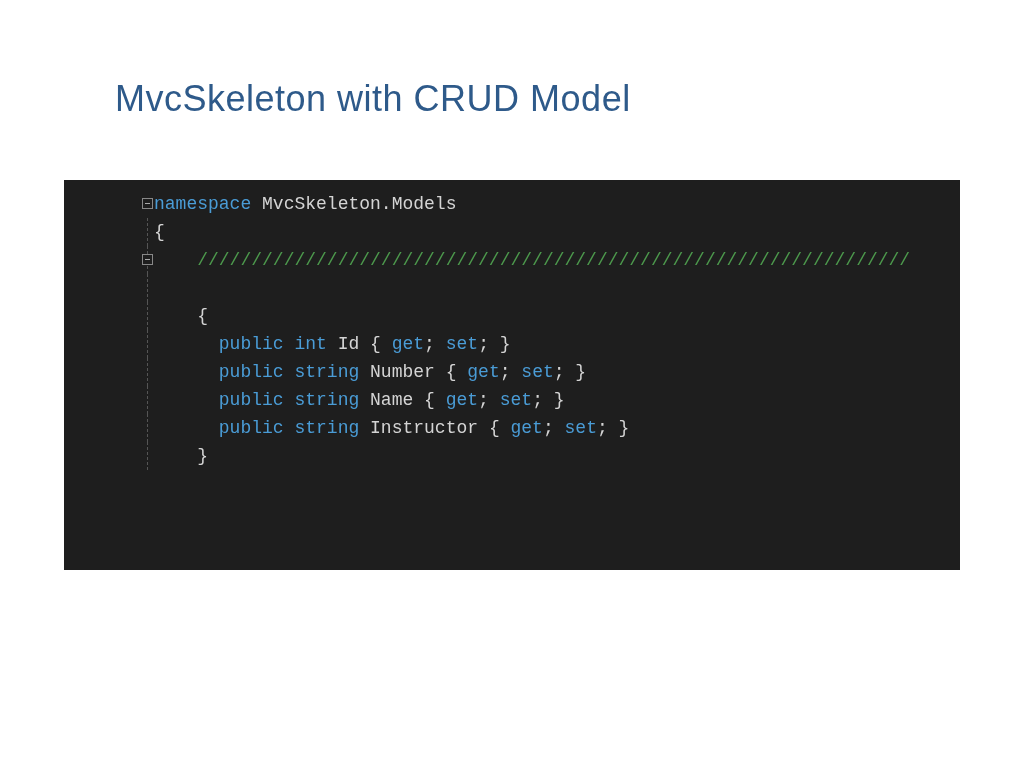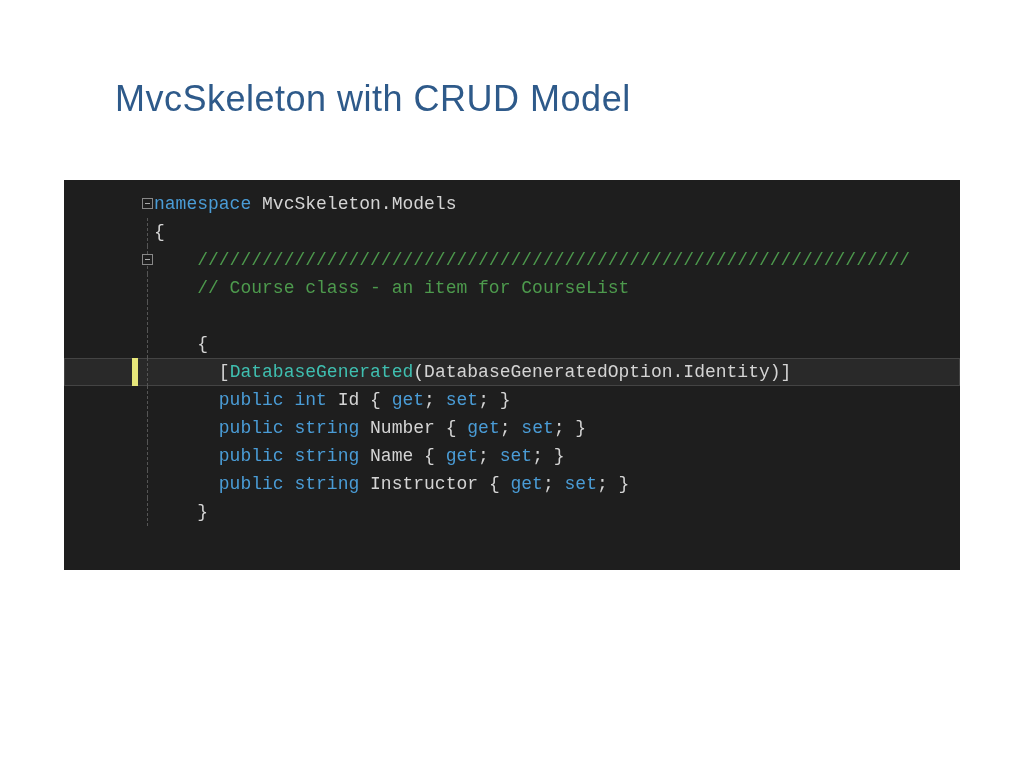--- a/index.html
+++ b/index.html
@@ -122,49 +122,36 @@
     </div>
 
     <div class="line">
       <div class="gutter">
         <div class="vline" style="left:83px;"></div>
         <div class="fold" style="left:78px;"></div>
       </div>
       <span class="code">    <span class="comm">//////////////////////////////////////////////////////////////////</span></span>
     </div>
 
-    <div class="line">
-      <div class="gutter">
-        <div class="vline" style="left:83px;"></div>
-      </div>
-      <span class="code">    <span class="comm">// Course class - an item for CourseList</span></span>
-    </div>
 
     <div class="line">
       <div class="gutter">
         <div class="vline" style="left:83px;"></div>
       </div>
       <span class="code"> </span>
     </div>
 
 
     <div class="line">
       <div class="gutter">
         <div class="vline" style="left:83px;"></div>
       </div>
       <span class="code punc">    <span>{</span></span>
     </div>
 
-    <div class="line highlight-line">
-      <div class="change-marker"></div>
-      <div class="gutter">
-        <div class="vline" style="left:83px;"></div>
-      </div>
-      <span class="code">      <span class="punc">[</span><span class="type">DatabaseGenerated</span><span class="punc">(</span><span class="id">DatabaseGeneratedOption</span><span class="punc">.</span><span class="id">Identity</span><span class="punc">)</span><span class="punc">]</span></span>
-    </div>
 
     <div class="line">
       <div class="gutter">
         <div class="vline" style="left:83px;"></div>
       </div>
       <span class="code">      <span class="kw">public</span> <span class="kw">int</span> <span class="id">Id</span> <span class="punc">{ </span><span class="kw">get</span><span class="punc">;</span><span> </span><span class="kw">set</span><span class="punc">;</span><span class="punc"> }</span></span>
     </div>
 
     <div class="line">
       <div class="gutter">

